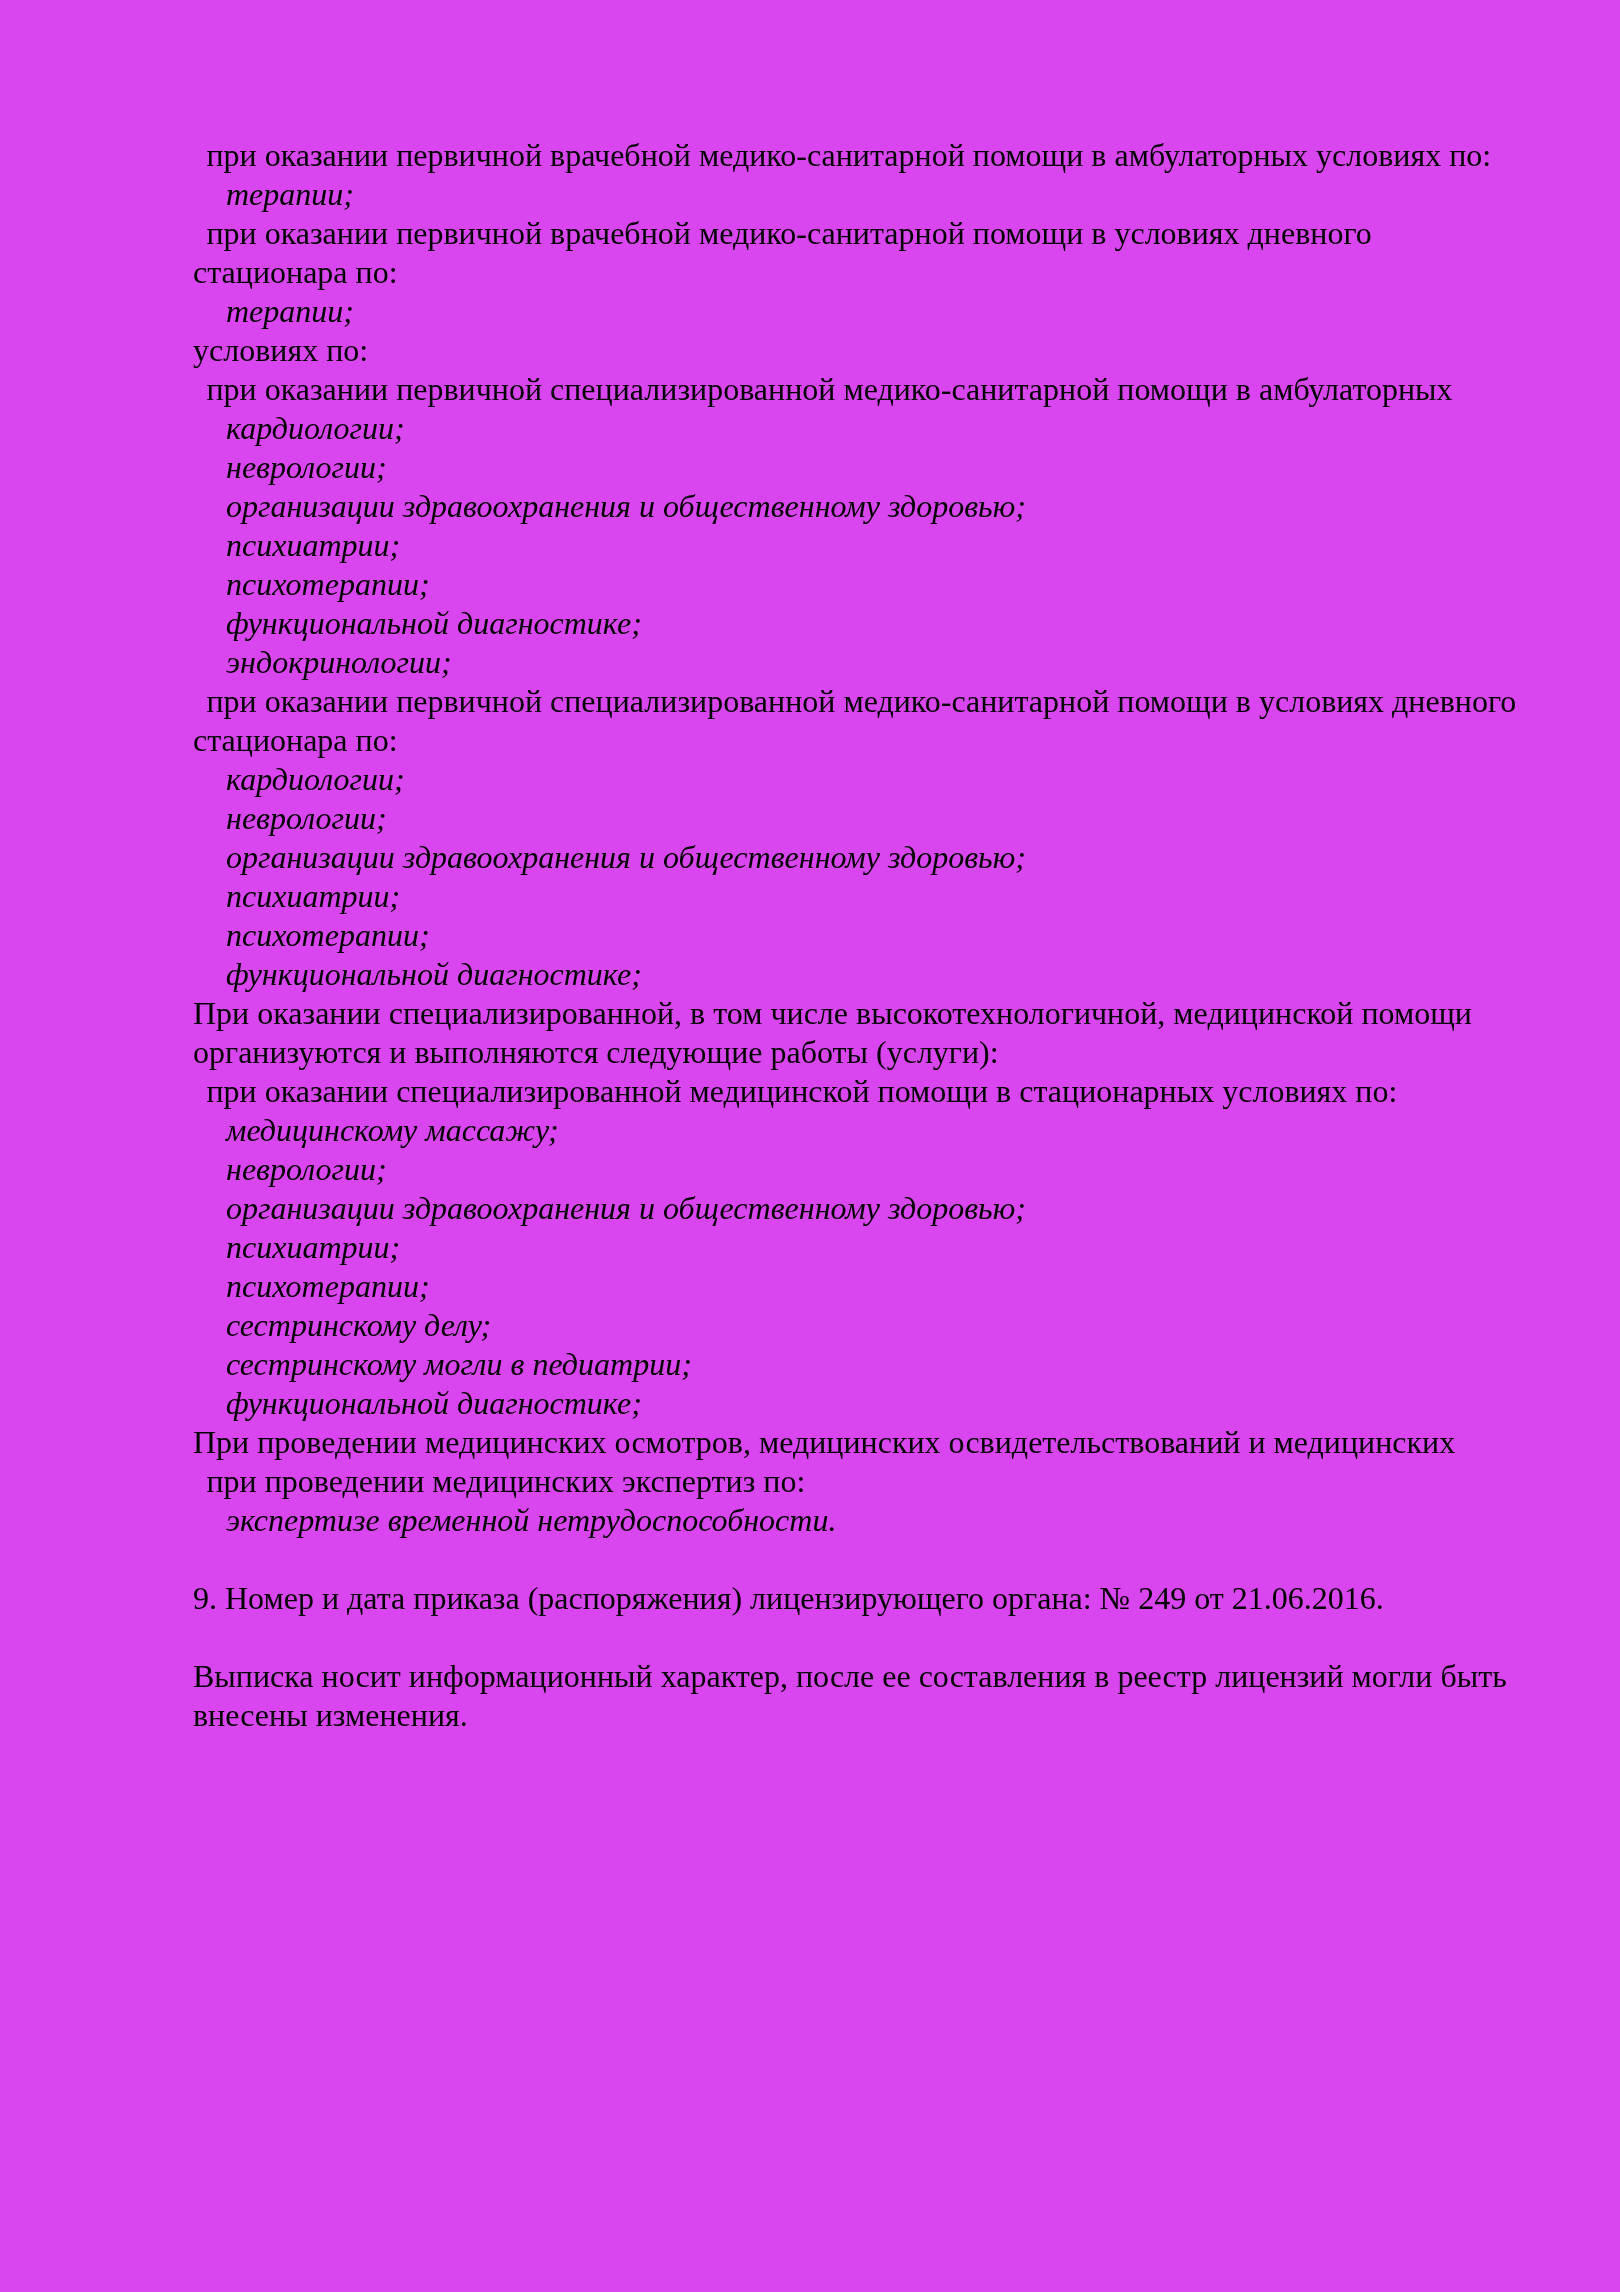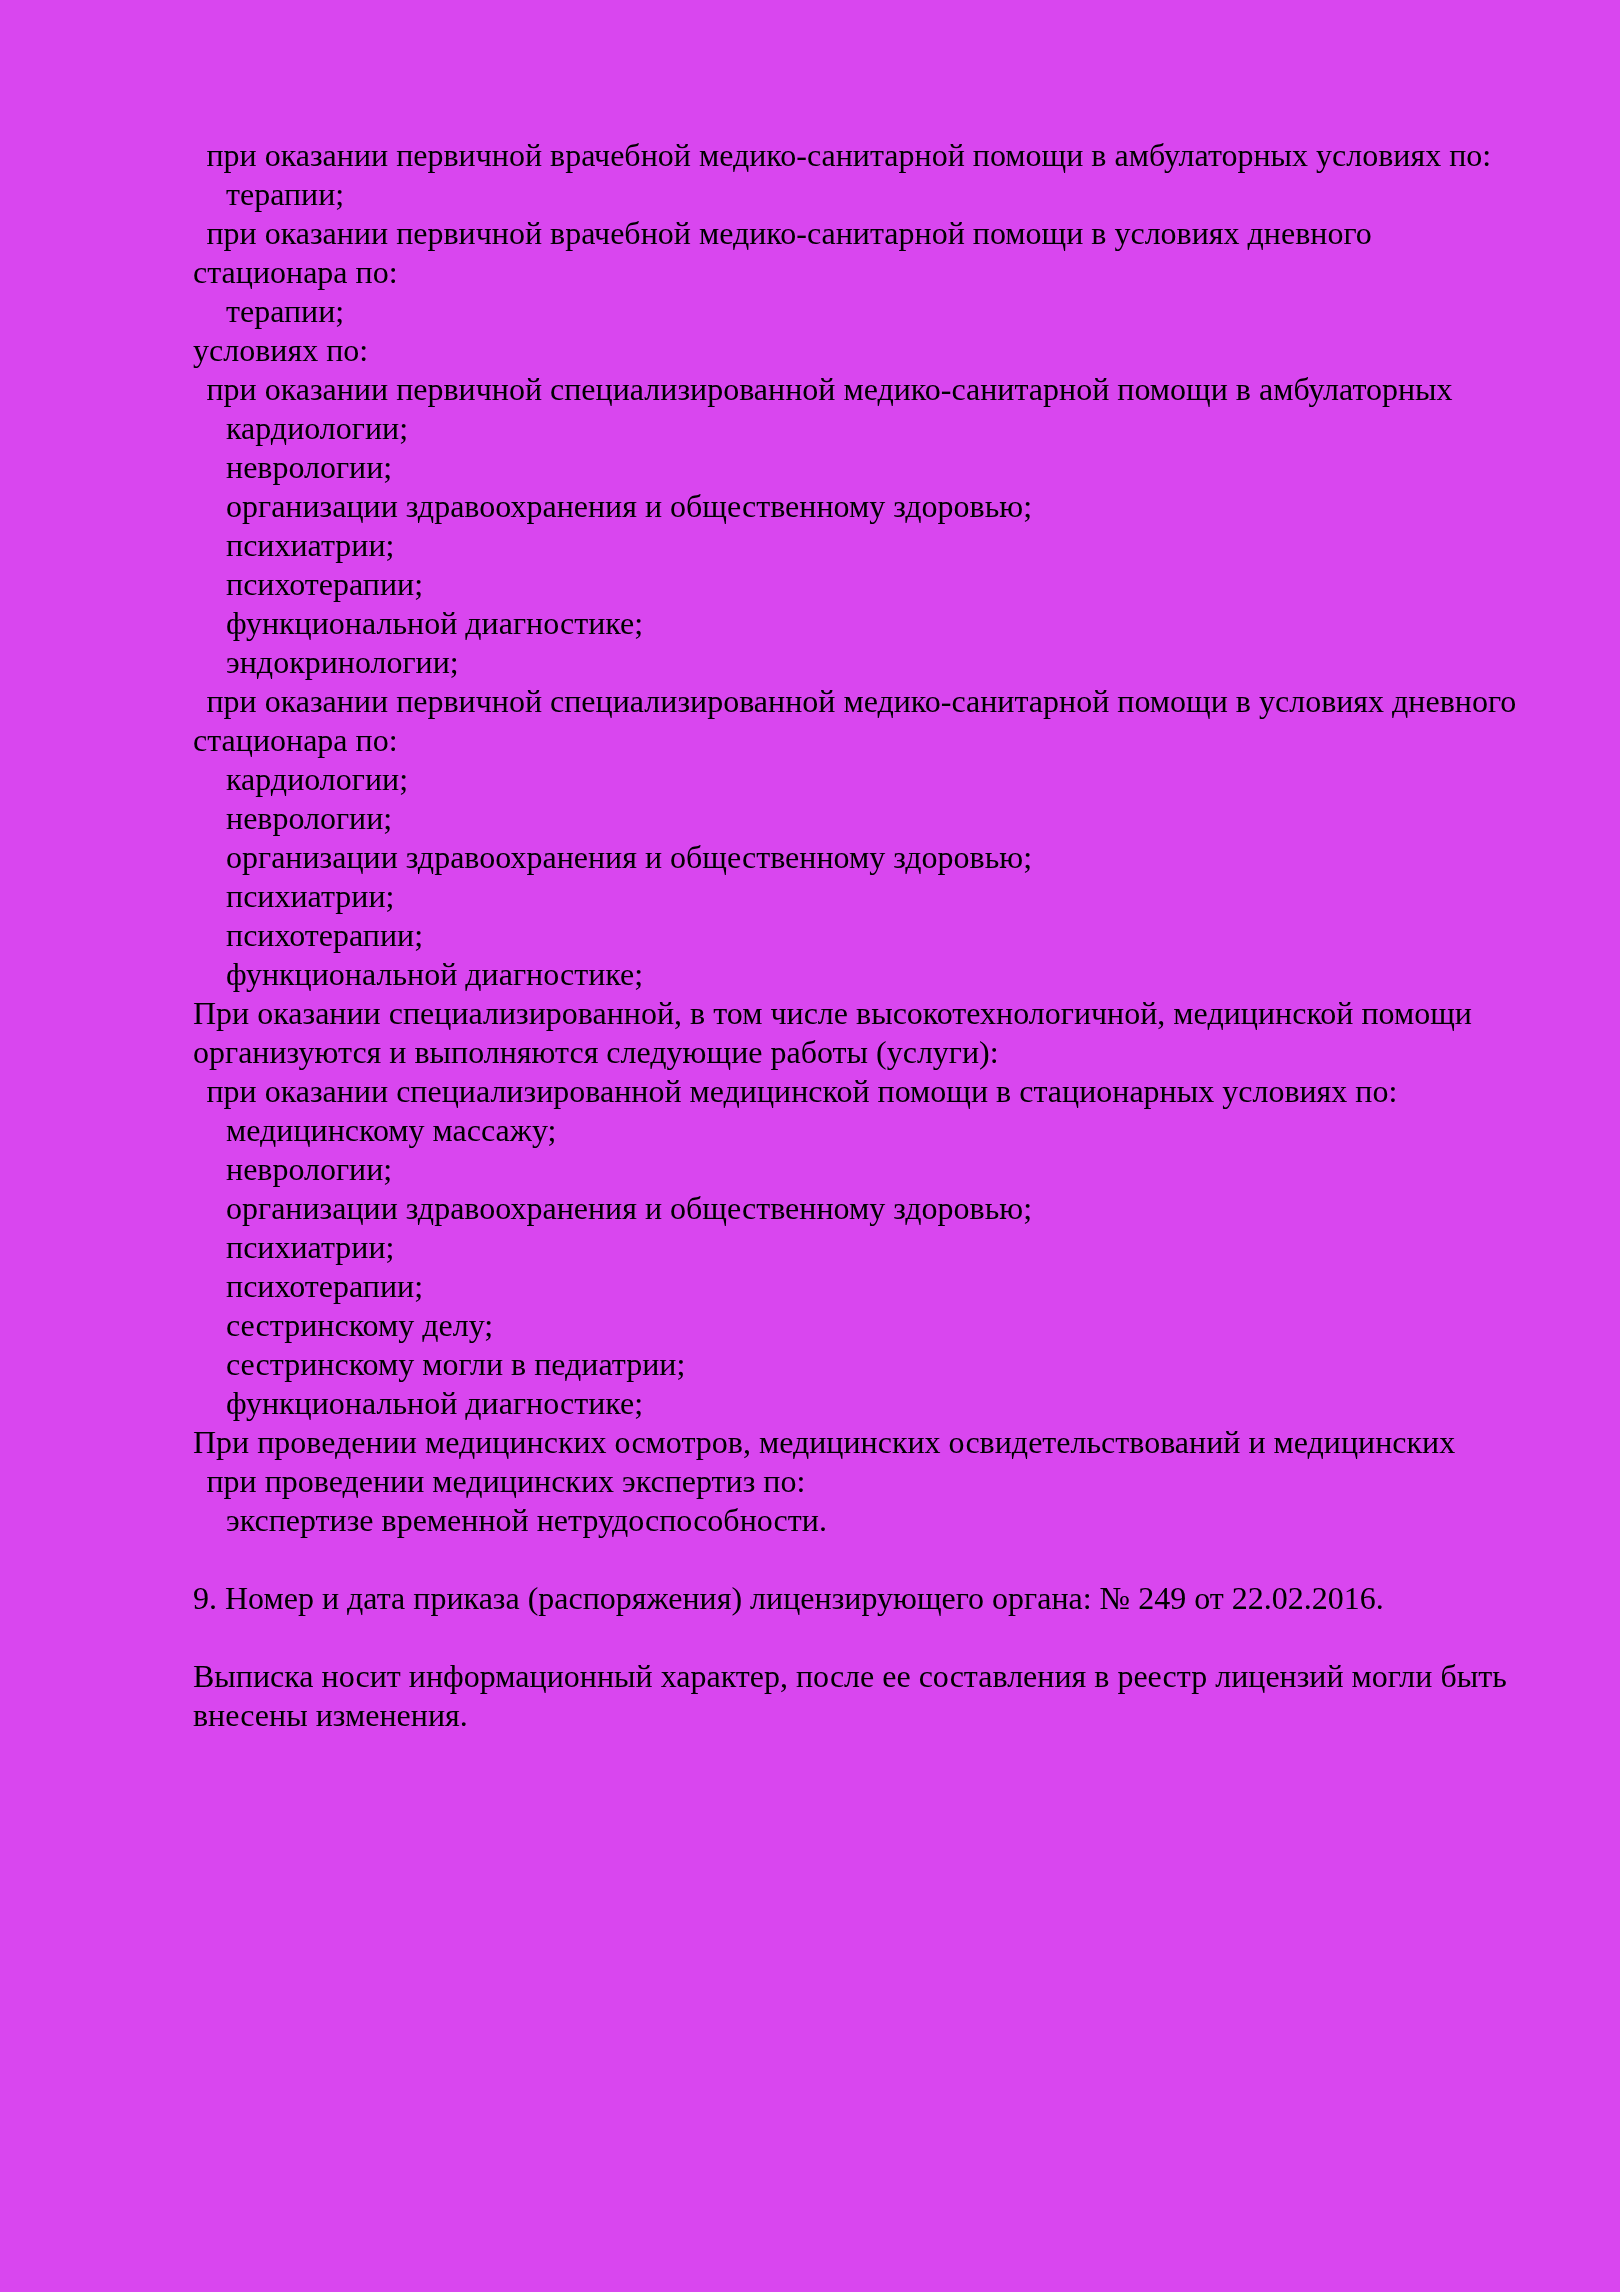--- a/index.html
+++ b/index.html
@@ -26,21 +26,21 @@
     font-family: "Liberation Serif", "DejaVu Serif", serif;
     font-size: 32px;
     line-height: 39px;
     color: #000000;
   }
   .line {
     height: 39px;
     white-space: pre;
   }
   .line.indent-1 { padding-left: 13.4px; }
-  .line.indent-2 { padding-left: 33px; }
+  .line.indent-2 { padding-left: 33px; font-style: italic; }
   .line.blank { }
 </style>
 </head>
 <body style="background: rgb(255, 255, 255);">
 
 <div class="page">
   <div class="doc" style="color: rgb(0, 0, 0);">
       <div class="line indent-1">при оказании первичной врачебной медико-санитарной помощи в амбулаторных условиях по:</div>
       <div class="line indent-2">терапии;</div>
       <div class="line indent-1">при оказании первичной врачебной медико-санитарной помощи в условиях дневного</div>
@@ -71,19 +71,19 @@
       <div class="line indent-2">организации здравоохранения и общественному здоровью;</div>
       <div class="line indent-2">психиатрии;</div>
       <div class="line indent-2">психотерапии;</div>
       <div class="line indent-2">сестринскому делу;</div>
       <div class="line indent-2">сестринскому могли в педиатрии;</div>
       <div class="line indent-2">функциональной диагностике;</div>
       <div class="line indent-0">При проведении медицинских осмотров, медицинских освидетельствований и медицинских</div>
       <div class="line indent-1">при проведении медицинских экспертиз по:</div>
       <div class="line indent-2">экспертизе временной нетрудоспособности.</div>
       <div class="line indent-0 blank">&nbsp;</div>
-      <div class="line indent-0">9. Номер и дата приказа (распоряжения) лицензирующего органа: № 249 от 22.02.2016.</div>
+      <div class="line indent-0">9. Номер и дата приказа (распоряжения) лицензирующего органа: № 249 от 21.06.2016.</div>
       <div class="line indent-0 blank">&nbsp;</div>
       <div class="line indent-0">Выписка носит информационный характер, после ее составления в реестр лицензий могли быть</div>
       <div class="line indent-0">внесены изменения.</div>
     </div>
 </div>
 
 
 </body></html>

